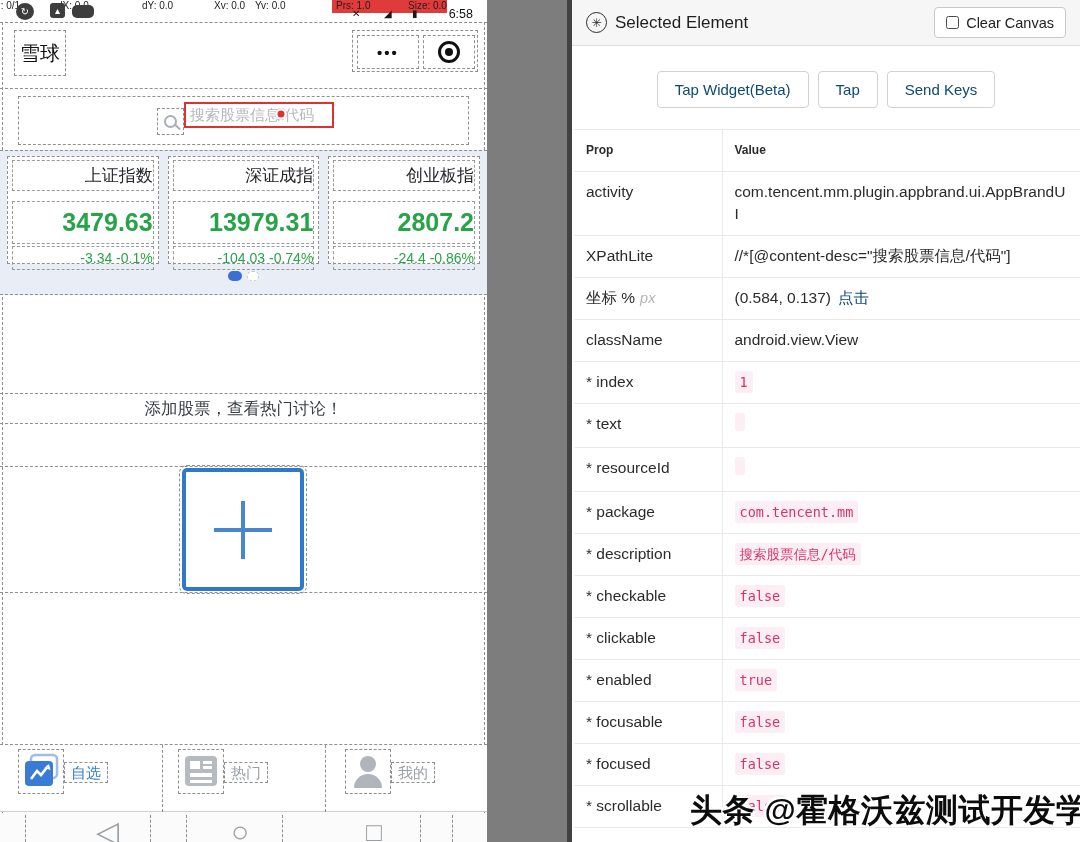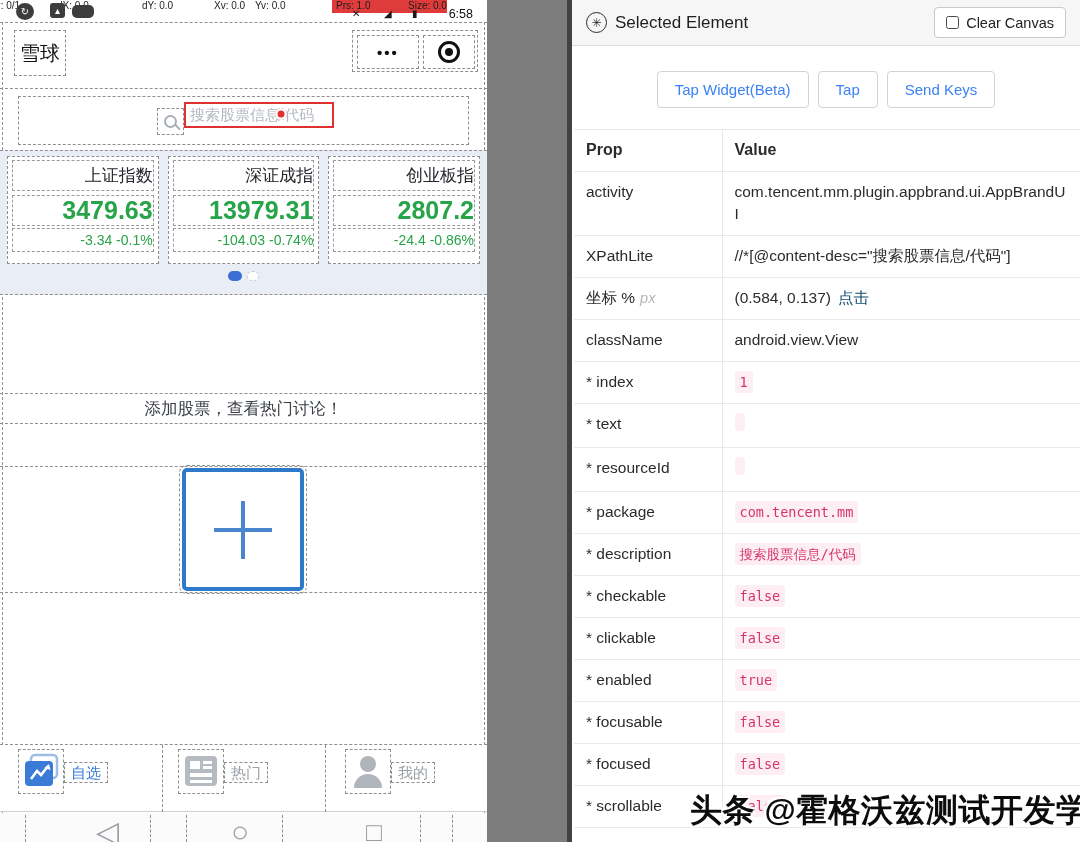--- a/index.html
+++ b/index.html
@@ -49,21 +49,21 @@
     background:#e03131; box-shadow:inset 0 0 0 2.5px #fff; }
 
   
   .idx-strip { position:absolute; left:0; top:150px; width:487px; height:145px; background:#e9edf6;
     border-top:1px dashed #8f8f8f; border-bottom:1px dashed #8f8f8f; }
   .cards { position:absolute; left:7px; top:5px; width:473px; height:108px; display:flex; gap:9px; }
   .card { flex:1; background:#fff; border:1px dashed #8f8f8f; padding:3px 4px;
     display:flex; flex-direction:column; }
   .card > div { border:1px dashed #9a9a9a; text-align:right; }
   .card-name { font-size:17px; color:#23262b; padding:3px 0; }
-  .card-value { font-size:25px; font-weight:bold; color:#27a348; padding:0 0; margin-top:4px; }
+  .card-value { font-size:25px; font-weight:bold; color:#27a348; padding:6px 0; margin-top:10px; }
   .card-change { font-size:14px; color:#27a348; padding:3px 0; margin-top:2px; }
   .dots { position:absolute; left:0; top:120px; width:100%; display:flex; gap:5px;
     align-items:center; justify-content:center; }
   .dot-active { width:14px; height:10px; border-radius:5px; background:#3b6fd4; }
   .dot-idle { width:12px; height:10px; border-radius:5px; background:#fff; border:1px dashed #c2c6cd; }
 
   
   .hint-row { position:absolute; left:0; top:393px; width:487px; height:31px;
     border-top:1px dashed #8f8f8f; border-bottom:1px dashed #8f8f8f;
     display:flex; align-items:center; justify-content:center; font-size:16.5px; color:#3a3f45; }
@@ -98,27 +98,27 @@
   .sel-ico { width:21px; height:21px; border:1.5px solid #2b2b2b; border-radius:50%;
     display:flex; align-items:center; justify-content:center; font-size:12px; color:#2b2b2b; flex:0 0 auto; }
   .panel-title { margin-left:8px; font-size:17px; color:#1f1f1f; font-weight:400; }
   .clear-btn { margin-left:auto; display:flex; align-items:center; gap:7px; background:#fff;
     border:1px solid #c9c9c9; border-radius:4px; height:31px; padding:0 11px;
     font-size:14.5px; color:#222; cursor:pointer; font-family:inherit; }
   .checkbox { width:13px; height:13px; border:1.6px solid #4a4a4a; border-radius:2.5px; background:#fff; }
 
   .panel-buttons { display:flex; justify-content:center; gap:9px; margin:25px 0 21px; }
   .panel-buttons button { background:#fff; border:1px solid #d2d2d2; border-radius:4px;
-    font-size:15px; color:#3b82f6; padding:9px 17px; font-family:inherit; cursor:pointer; }
+    font-size:15px; color:#0c4a6e; padding:9px 17px; font-family:inherit; cursor:pointer; }
 
   table.props { width:calc(100% - 2px); margin-left:2px; border-collapse:collapse;
     font-size:15.5px; color:#2b2b2b; table-layout:fixed; }
   .props th, .props td { border-bottom:1px solid #e9e9e9; padding:9px 12px 10px 12px;
     text-align:left; vertical-align:top; line-height:22px; }
-  .props th { border-top:1px solid #e9e9e9; font-size:16px; font-weight:bold; }
+  .props th { border-top:1px solid #e9e9e9; font-size:12px; font-weight:bold; }
   .props th:first-child, .props td:first-child { width:148px; border-right:1px solid #e9e9e9; }
   .props td:last-child { word-break:break-all; }
   .code { font-family:"DejaVu Sans Mono","Liberation Mono",monospace; font-size:13.5px;
     color:#d6336c; background:#fdeef3; padding:2px 5px; border-radius:3px; line-height:18px;
     display:inline-block; min-width:7px; min-height:18px; }
   .px-unit { color:#b5b5b5; font-style:italic; margin-left:5px; font-size:14.5px; }
   .tap-link { color:#0c4a6e; margin-left:7px; cursor:pointer; }
 
   
   .watermark { position:absolute; left:690px; top:789px; z-index:60; white-space:nowrap;

